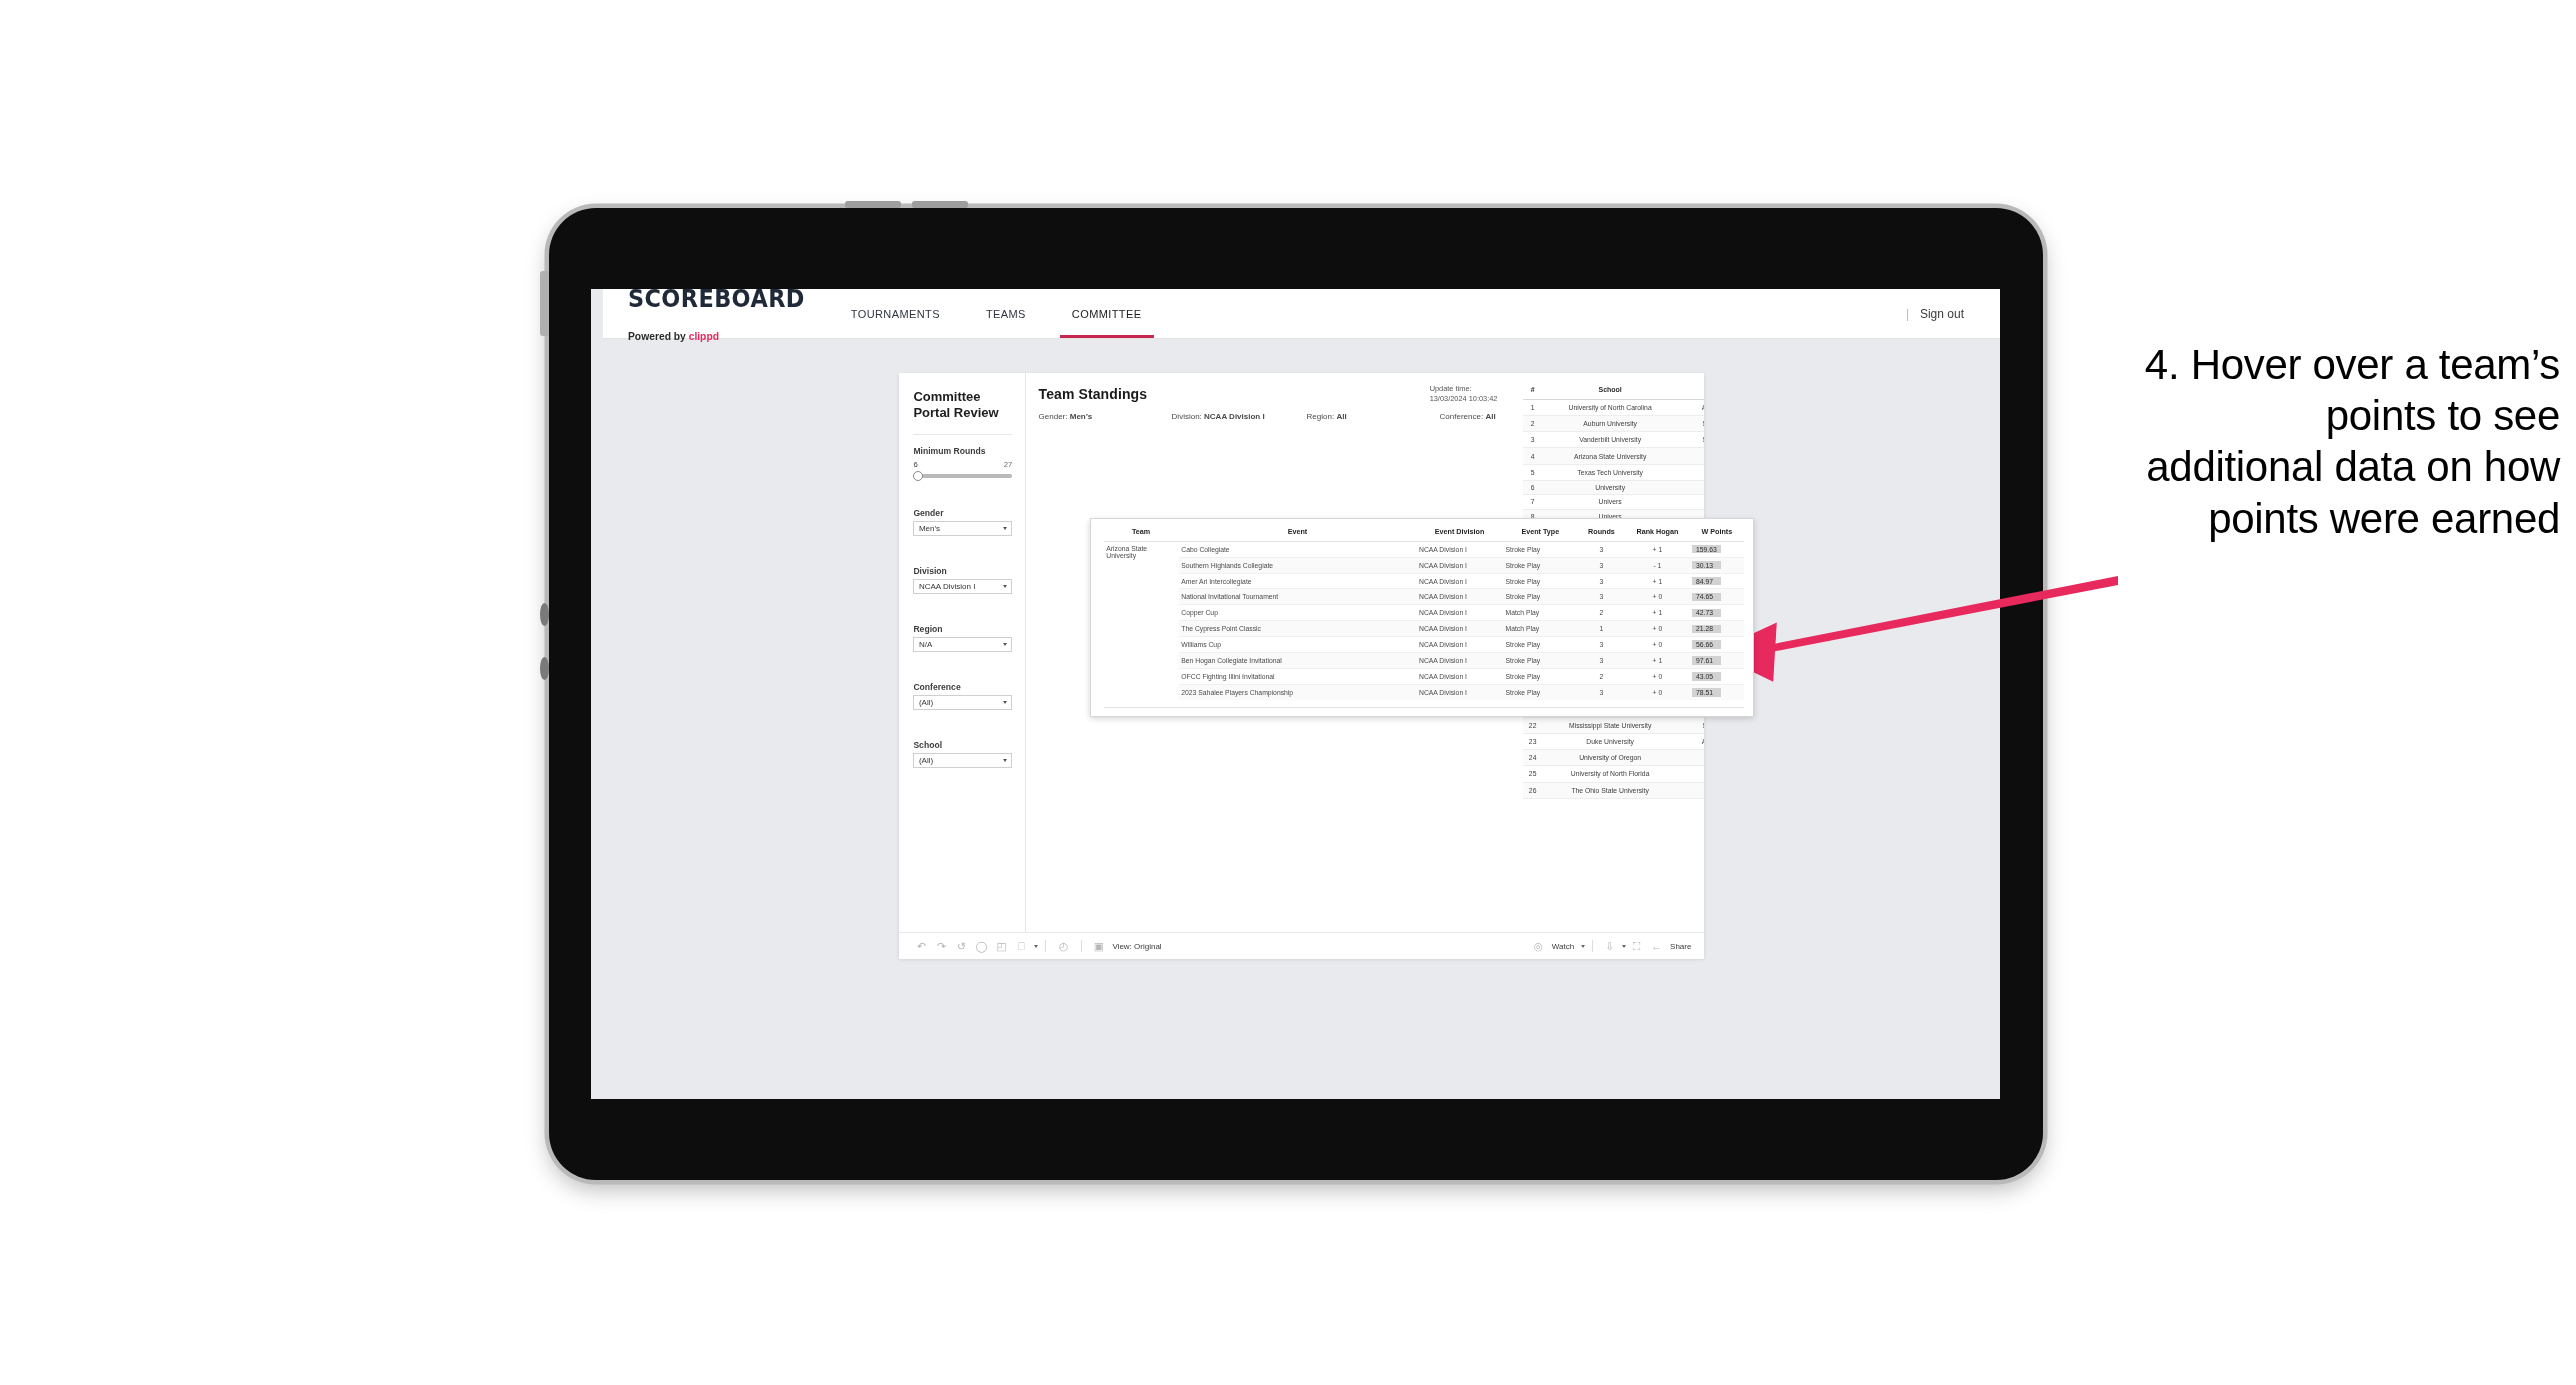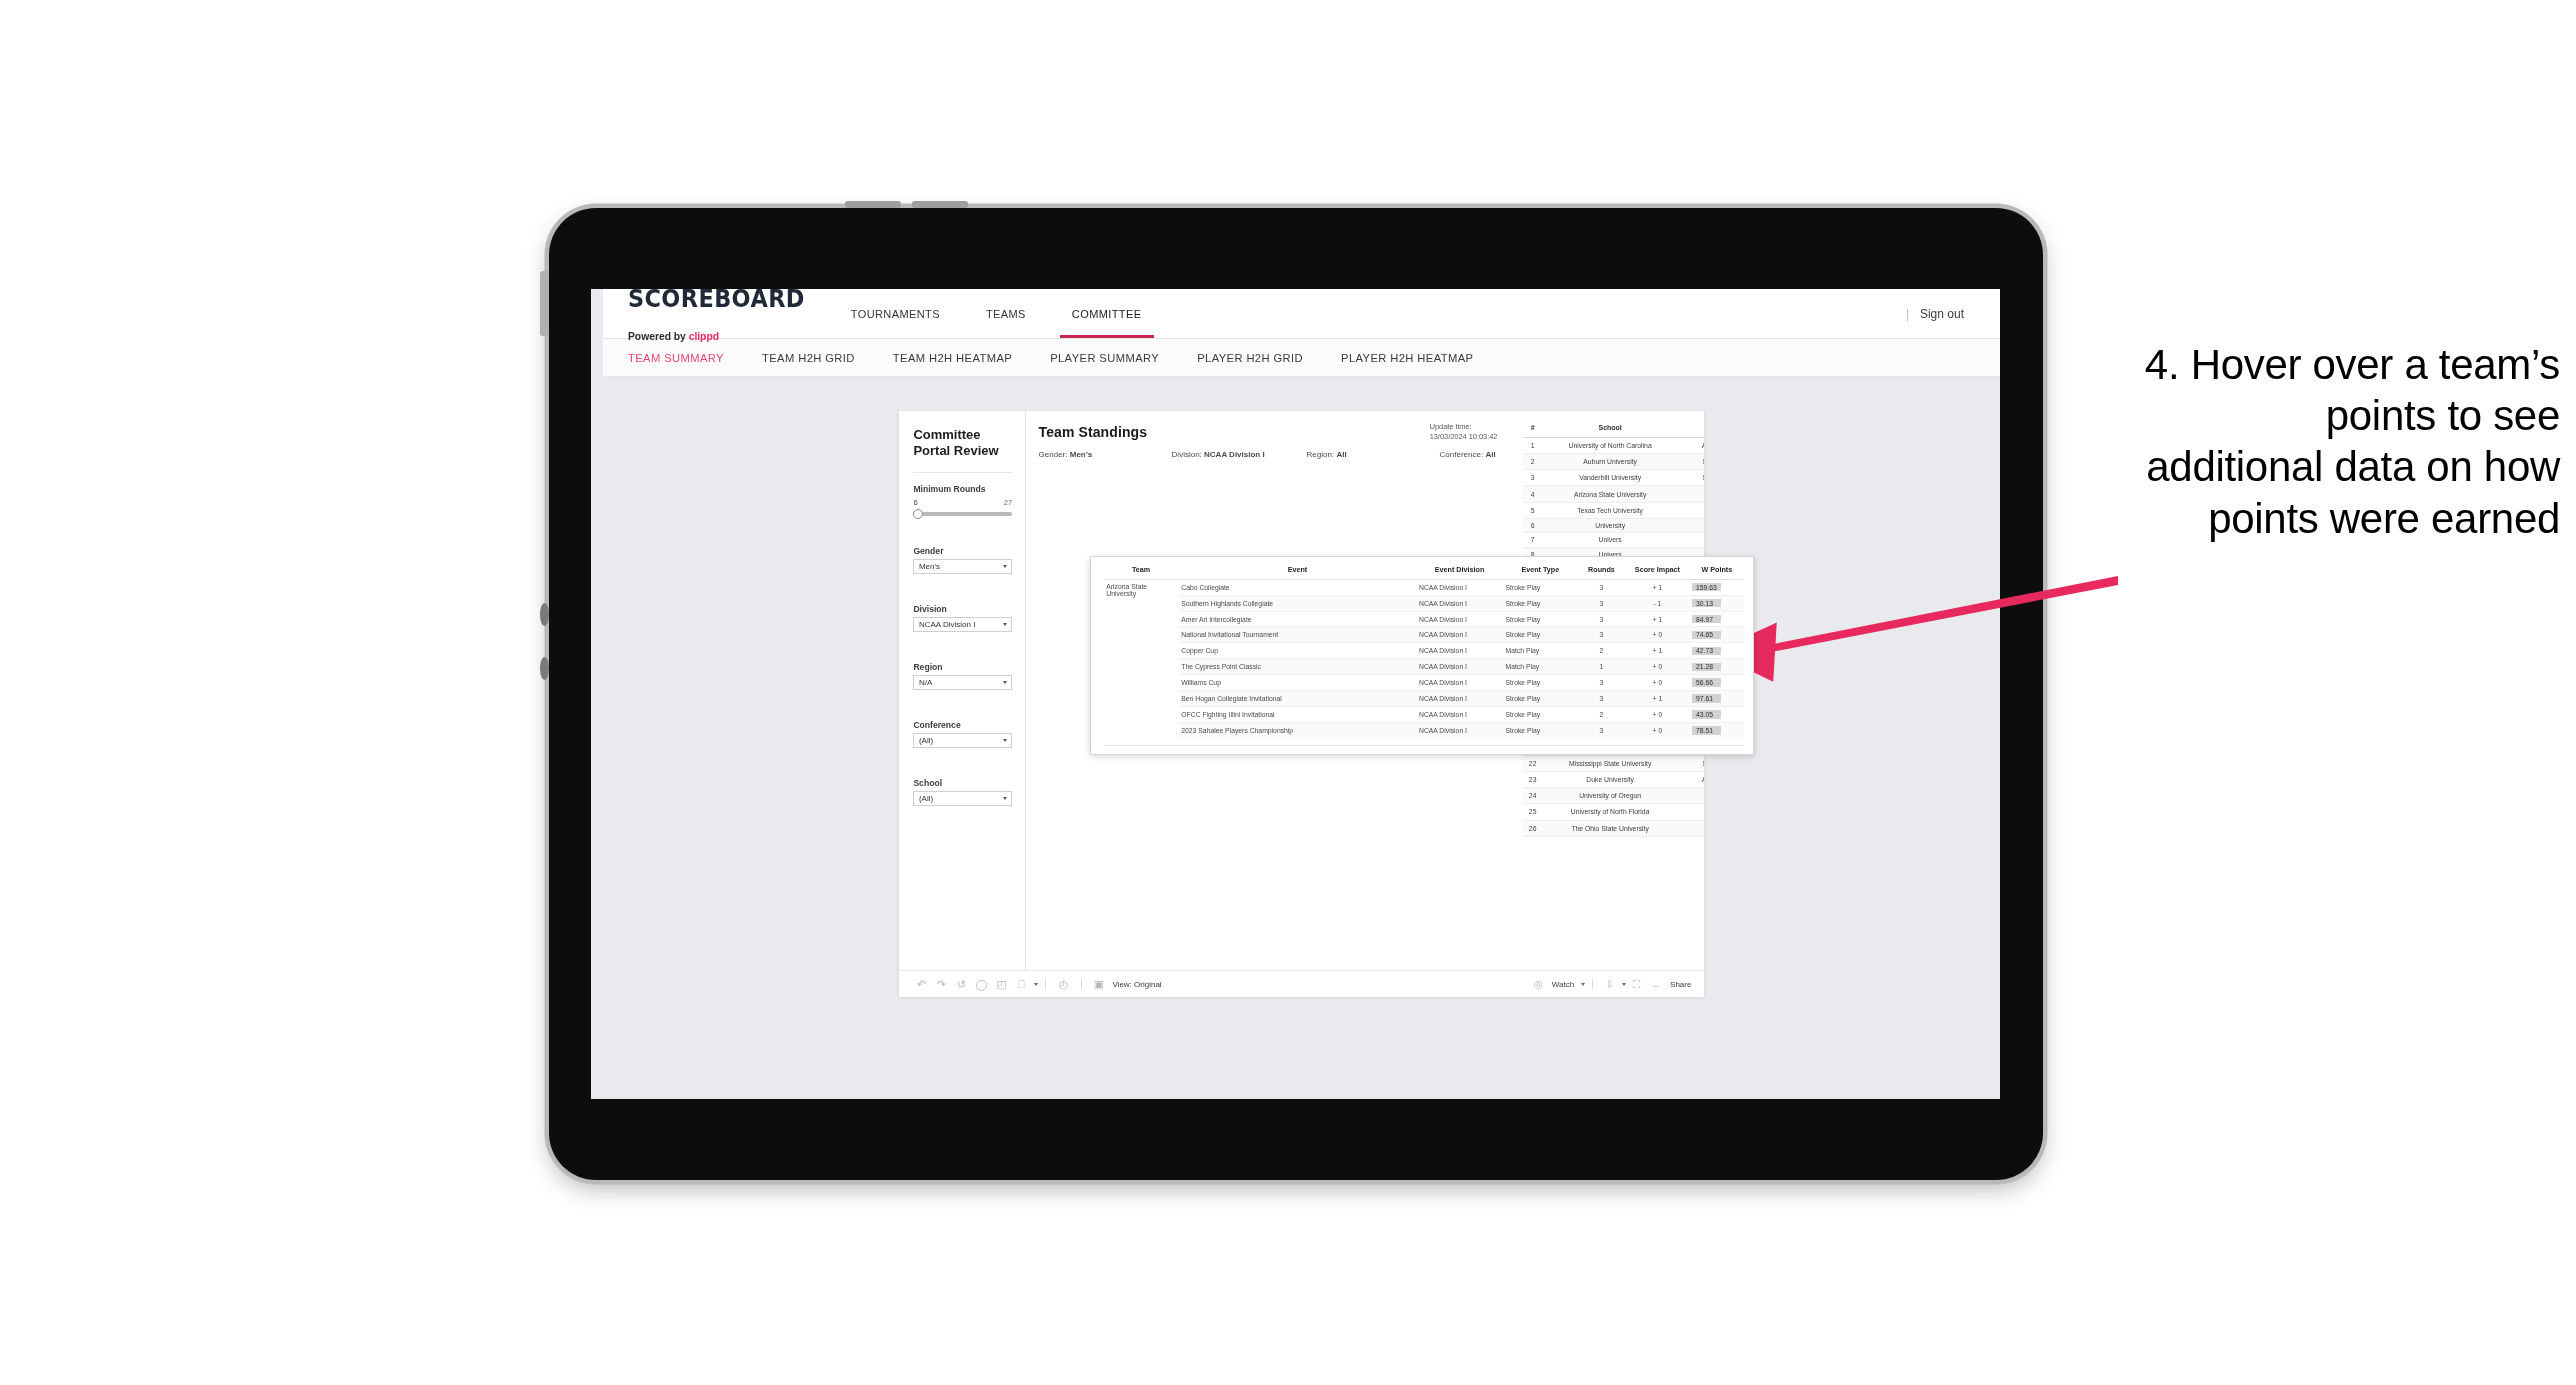--- a/index.html
+++ b/index.html
@@ -241,28 +241,20 @@
       </div>
       <div class="nav-item">TOURNAMENTS</div>
       <div class="nav-item">TEAMS</div>
       <div class="nav-item active">COMMITTEE</div>
       <div class="header-right">
         <span class="hr-divider">|</span>
         <span>Sign out</span>
       </div>
     </div>
 
-    <div class="subtabs">
-      <div class="subtab active">TEAM SUMMARY</div>
-      <div class="subtab">TEAM H2H GRID</div>
-      <div class="subtab">TEAM H2H HEATMAP</div>
-      <div class="subtab">PLAYER SUMMARY</div>
-      <div class="subtab">PLAYER H2H GRID</div>
-      <div class="subtab">PLAYER H2H HEATMAP</div>
-    </div>
 
     <div class="viz-wrap">
       <div class="viz">
         <div class="viz-body">
 
           <div class="filters">
             <div class="f-title">Committee</div>
             <div class="f-title">Portal Review</div>
             <div class="f-rule"></div>
 
@@ -772,21 +764,21 @@
 
             <div class="tooltip">
               <table class="tt">
                 <thead>
                   <tr>
                     <th class="tt-team">Team</th>
                     <th class="tt-event">Event</th>
                     <th class="tt-div">Event Division</th>
                     <th class="tt-type">Event Type</th>
                     <th class="tt-rounds">Rounds</th>
-                    <th class="tt-impact">Score Impact</th>
+                    <th class="tt-impact">Rank Hogan</th>
                     <th class="tt-wp">W Points</th>
                   </tr>
                 </thead>
                 <tbody id="tooltip-body">
                     <tr>
                       <td class="tt-team" rowspan="10" style="border-bottom: none;">Arizona State University</td>
                       <td class="tt-event">Cabo Collegiate</td>
                       <td class="tt-div">NCAA Division I</td>
                       <td class="tt-type">Stroke Play</td>
                       <td class="tt-rounds">3</td>

